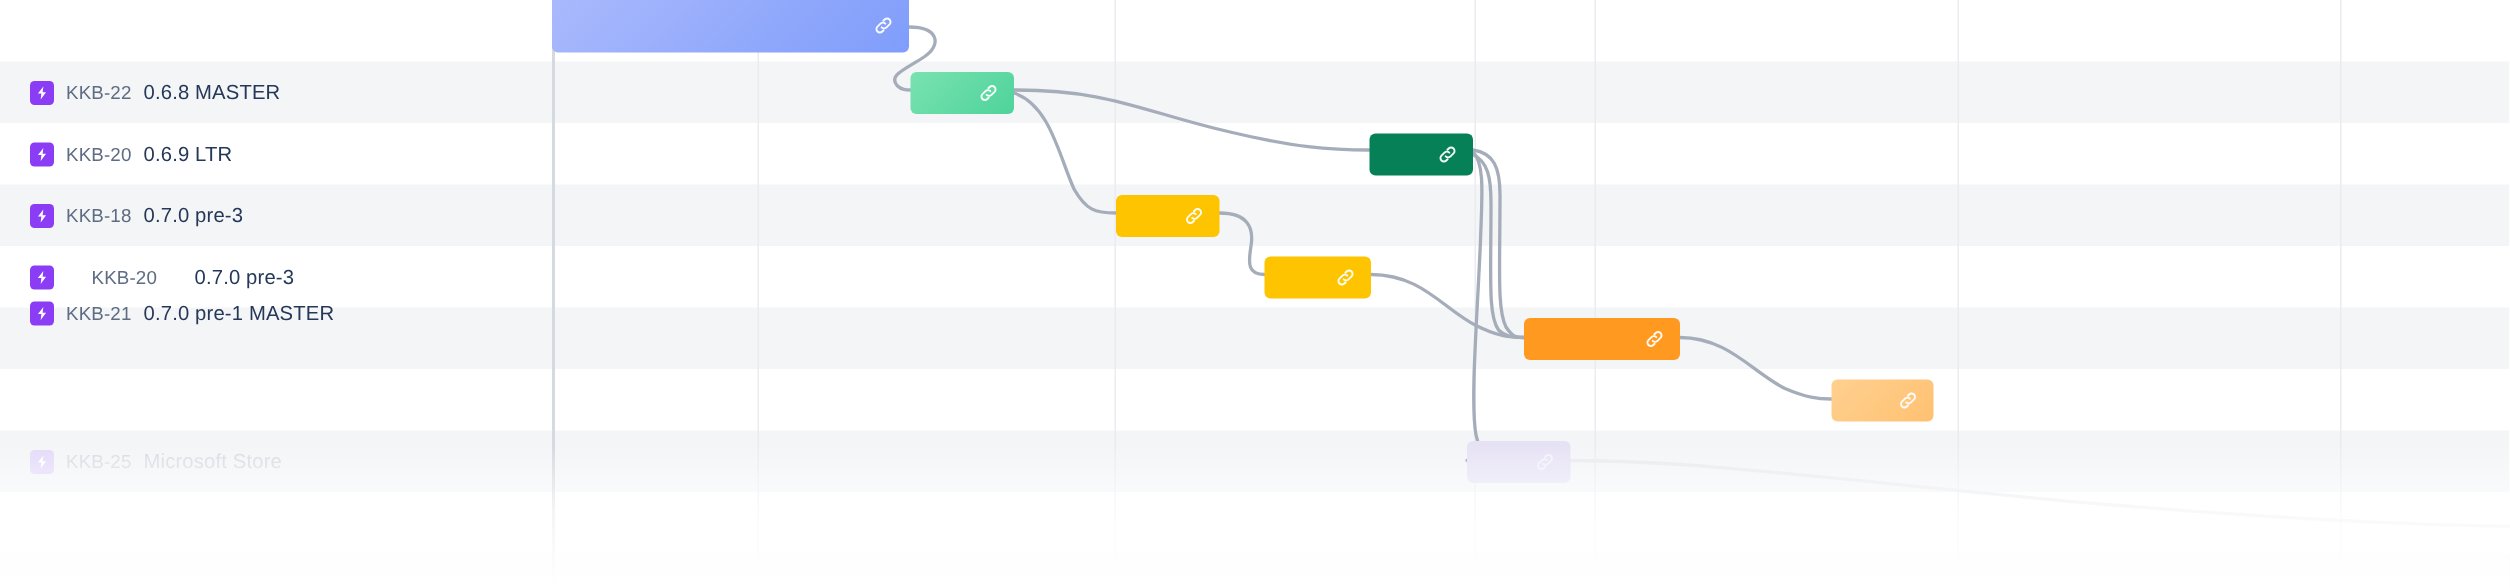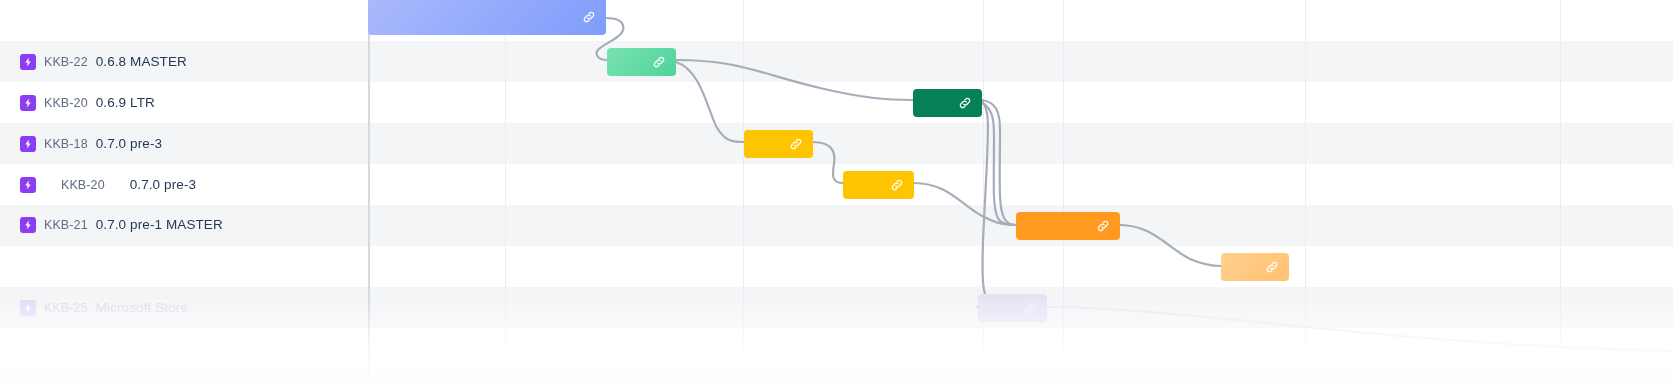--- a/index.html
+++ b/index.html
@@ -231,21 +231,21 @@
       </div>
       <div class="labelrow" style="top: 164px; gap: 25px;">
         <span class="epic-icon">
           <svg width="10" height="10" viewBox="0 0 10 10" aria-hidden="true">
             <path d="M5.9 0.6 L2.3 5.4 H4.6 L4.1 9.4 L7.7 4.5 H5.4 Z" fill="#ffffff"></path>
           </svg>
         </span>
         <span class="key">KKB-20</span>
         <span class="summary">0.7.0 pre-3</span>
       </div>
-      <div class="labelrow" style="top: 204px;">
+      <div class="labelrow" style="top: 188px;">
         <span class="epic-icon">
           <svg width="10" height="10" viewBox="0 0 10 10" aria-hidden="true">
             <path d="M5.9 0.6 L2.3 5.4 H4.6 L4.1 9.4 L7.7 4.5 H5.4 Z" fill="#ffffff"></path>
           </svg>
         </span>
         <span class="key">KKB-21</span>
         <span class="summary">0.7.0 pre-1 MASTER</span>
       </div>
       <div class="labelrow faint" style="top: 287px;">
         <span class="epic-icon">

